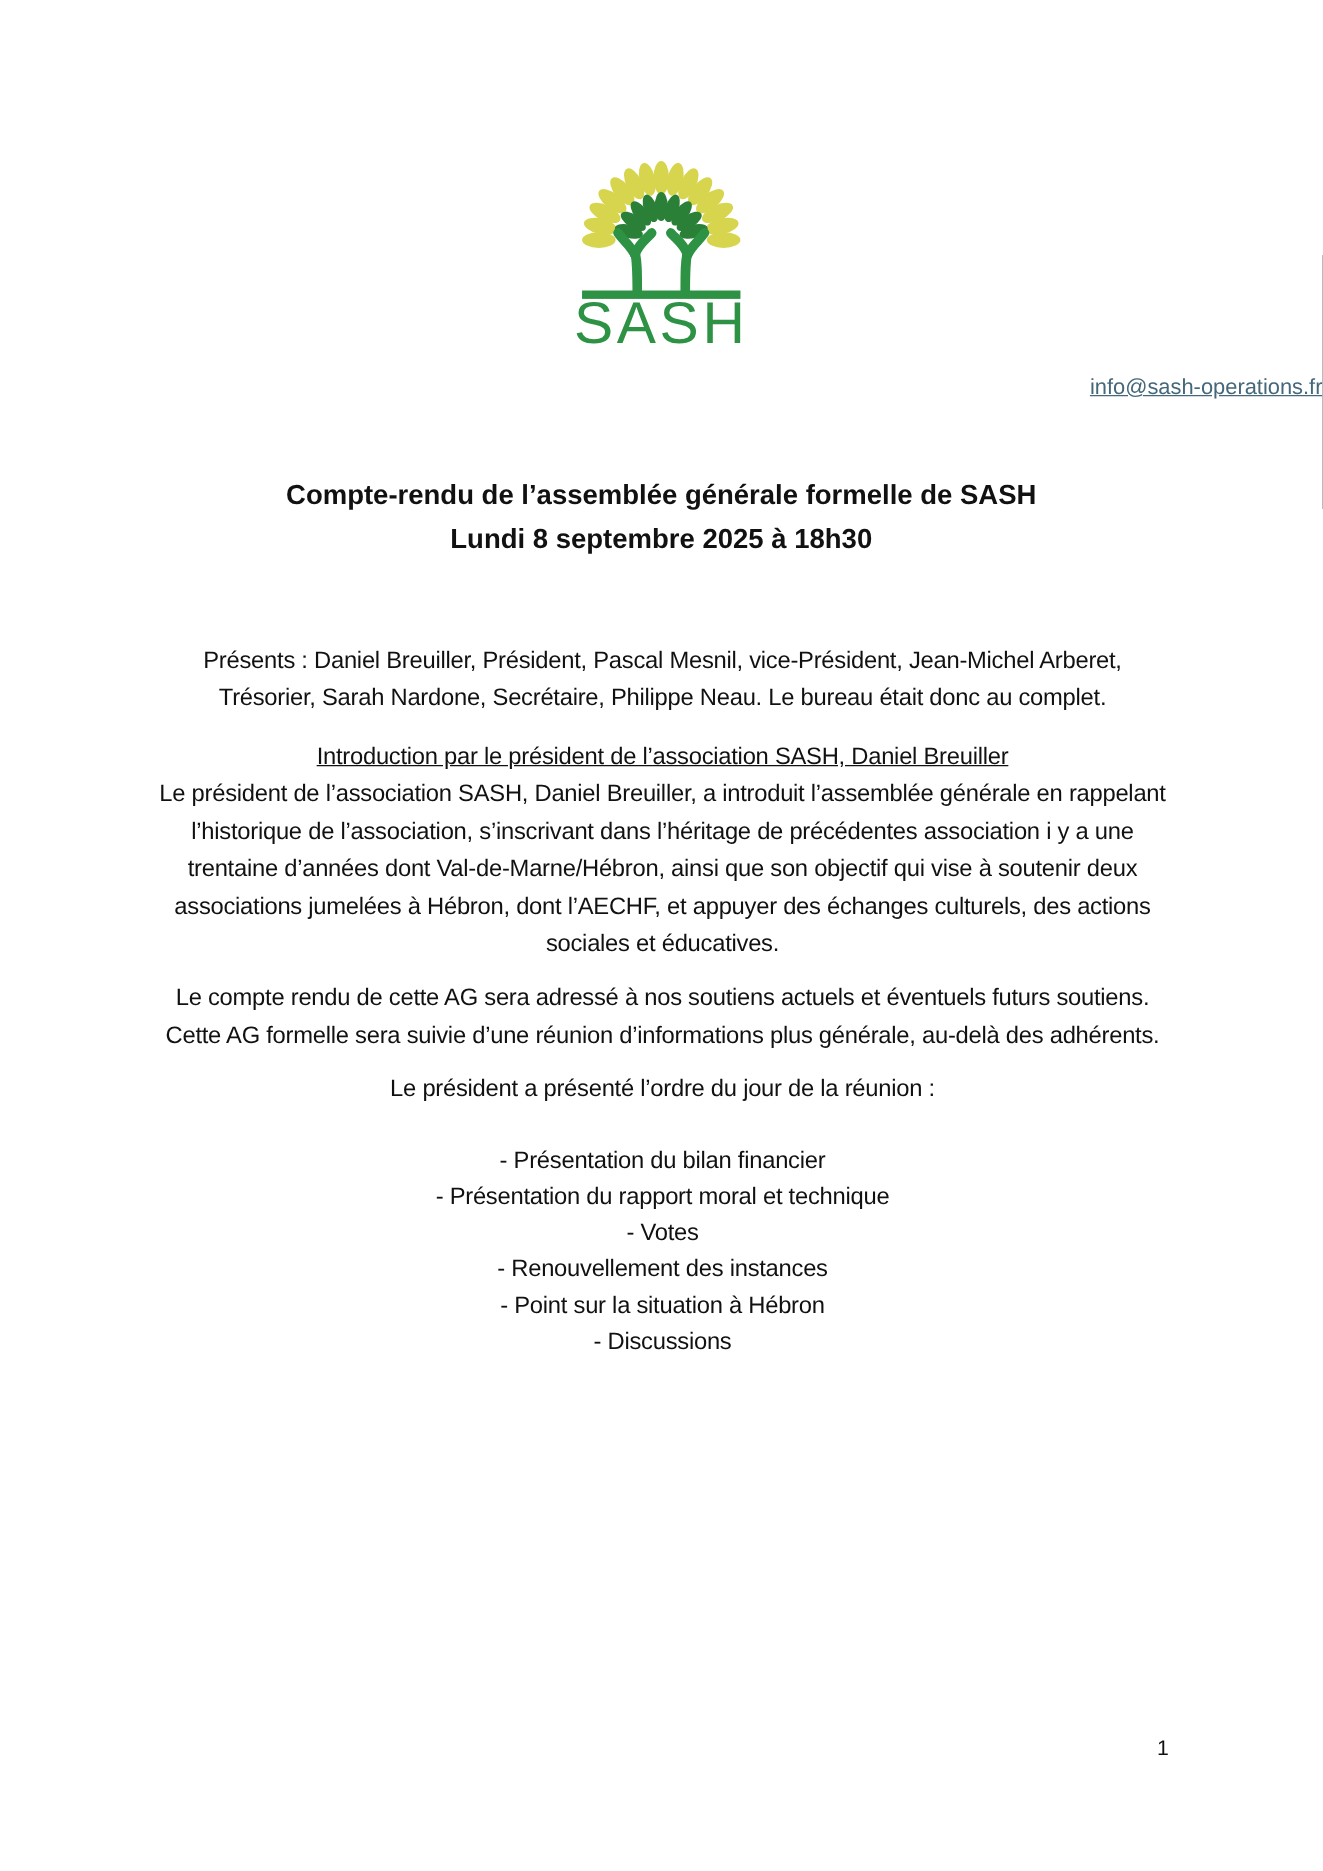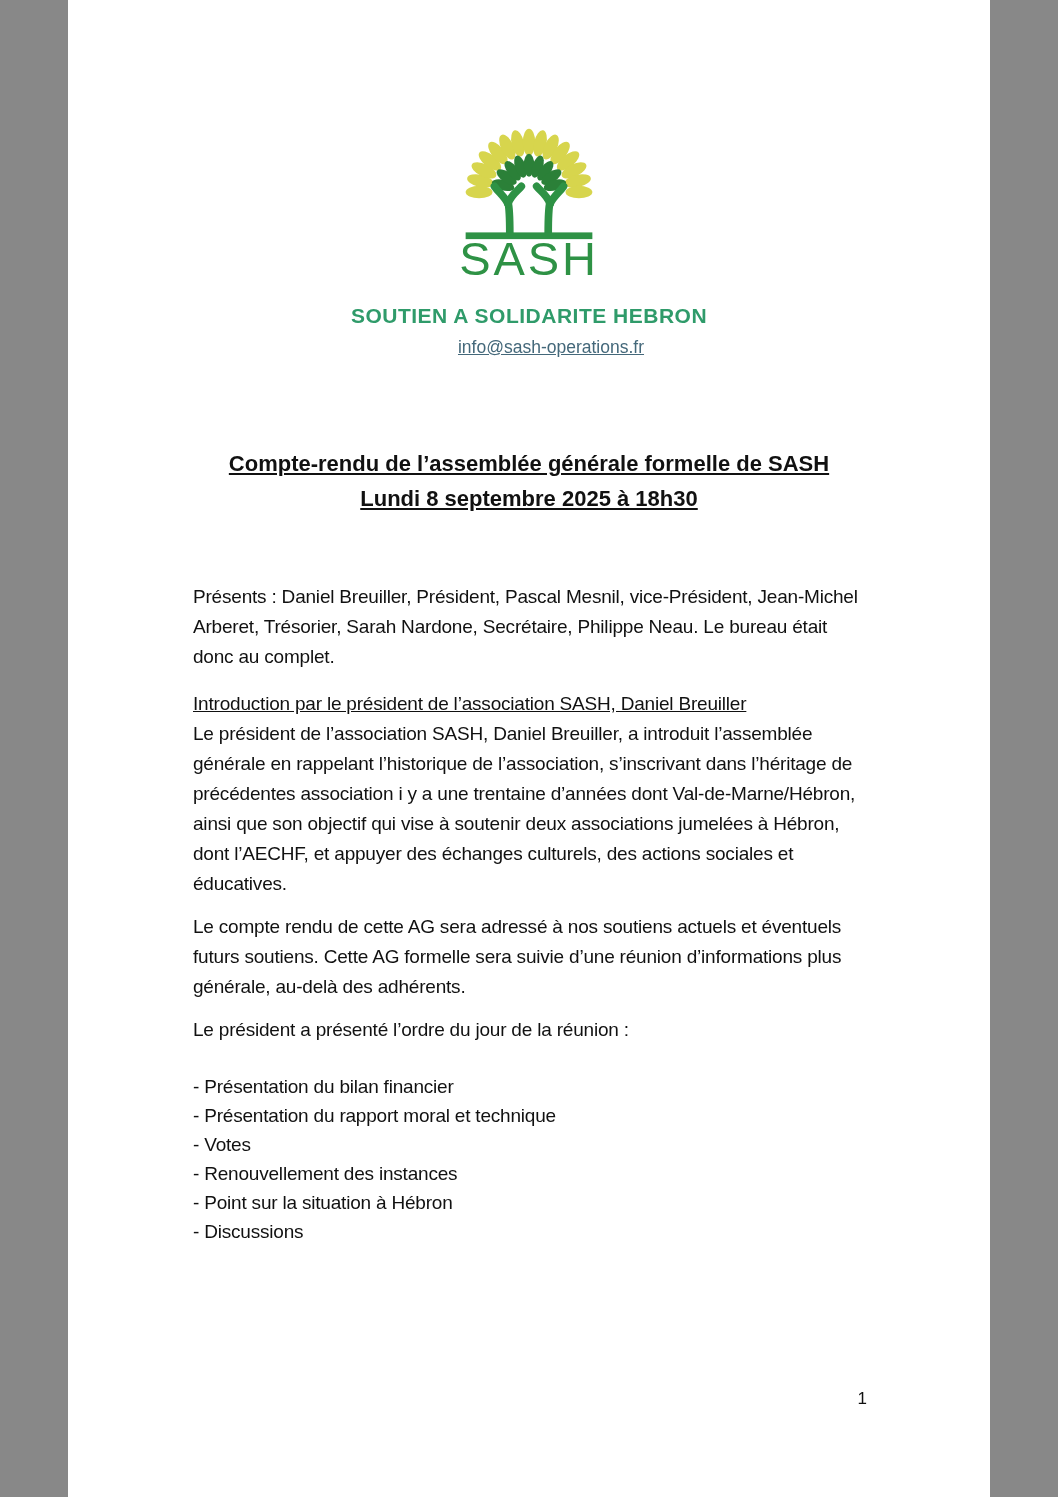--- a/index.html
+++ b/index.html
@@ -7,21 +7,21 @@
     --logo-green:#2e9245;
     --leaf-yellow:#d7d54d;
     --leaf-dark-green:#2b8038;
     --link-teal:#44687a;
     --text-color:#111111;
     --page-bg:#ffffff;
   }
   *{margin:0;padding:0;box-sizing:border-box;}
   html,body{background:#888;}
   .page{
-    width:922px;height:1497px;
+    width:1058px;height:1497px;
     background:var(--page-bg);
     position:relative;
     margin:0 auto;
     overflow:hidden;
     font-family:"Liberation Sans", sans-serif;
     color:var(--text-color);
   }
   .logo{padding-top:98px;text-align:center;}
   .logo svg{display:block;margin:0 auto;width:156px;height:192px;}
   .logo-sash-text{
@@ -39,41 +39,41 @@
     letter-spacing:0.5px;
     color:var(--heading-green);
   }
   .address{
     margin-top:11px;
     text-align:center;
     font-size:17.5px;
   }
   .email{
     margin-top:9px;
-    text-align:center;
+    text-align:right;
     font-size:17.5px;
     padding-left:44px;
   }
   .email a{
     color:var(--link-teal);
     text-decoration:underline;
   }
   .doc-title{
-    margin-top:88px;
+    margin-top:58px;
     text-align:center;
     font-size:22px;
     font-weight:bold;
     line-height:35px;
-    text-decoration:underline;
   }
   .doc-body{
     margin:66px 123px 0 125px;
     font-size:19px;
     line-height:30px;
     letter-spacing:-0.2px;
+    text-align:center;
   }
   .doc-body p{margin:0 0 13px 0;}
   .section-heading{
     font-size:19px;
     font-weight:normal;
     text-decoration:underline;
     line-height:30px;
     margin:17px 0 0 0;
   }
   .agenda{margin-top:27px;line-height:29px;}
@@ -126,21 +126,20 @@
           <path d="M58 110 C62 100 68 97 72 92"></path>
           <path d="M100 142 C100 125 100 115 102 108"></path>
           <path d="M102 110 C98 100 92 97 88 92"></path>
           <path d="M102 110 C106 102 112 98 116 92"></path>
         </g>
         <rect x="14" y="140" width="132" height="7" fill="var(--logo-green)"></rect>
         <text class="logo-sash-text" x="80" y="184" text-anchor="middle">SASH</text>
       </svg>
     </div>
 
-    <h1 class="org-name">SOUTIEN A SOLIDARITE HEBRON</h1>
     <div class="email">
       <a href="#">info@sash-operations.fr</a>
     </div>
   </header>
 
   <section class="doc-title">
     <div>Compte-rendu de l’assemblée générale formelle de SASH</div>
     <div>Lundi 8 septembre 2025 à 18h30</div>
   </section>
 

